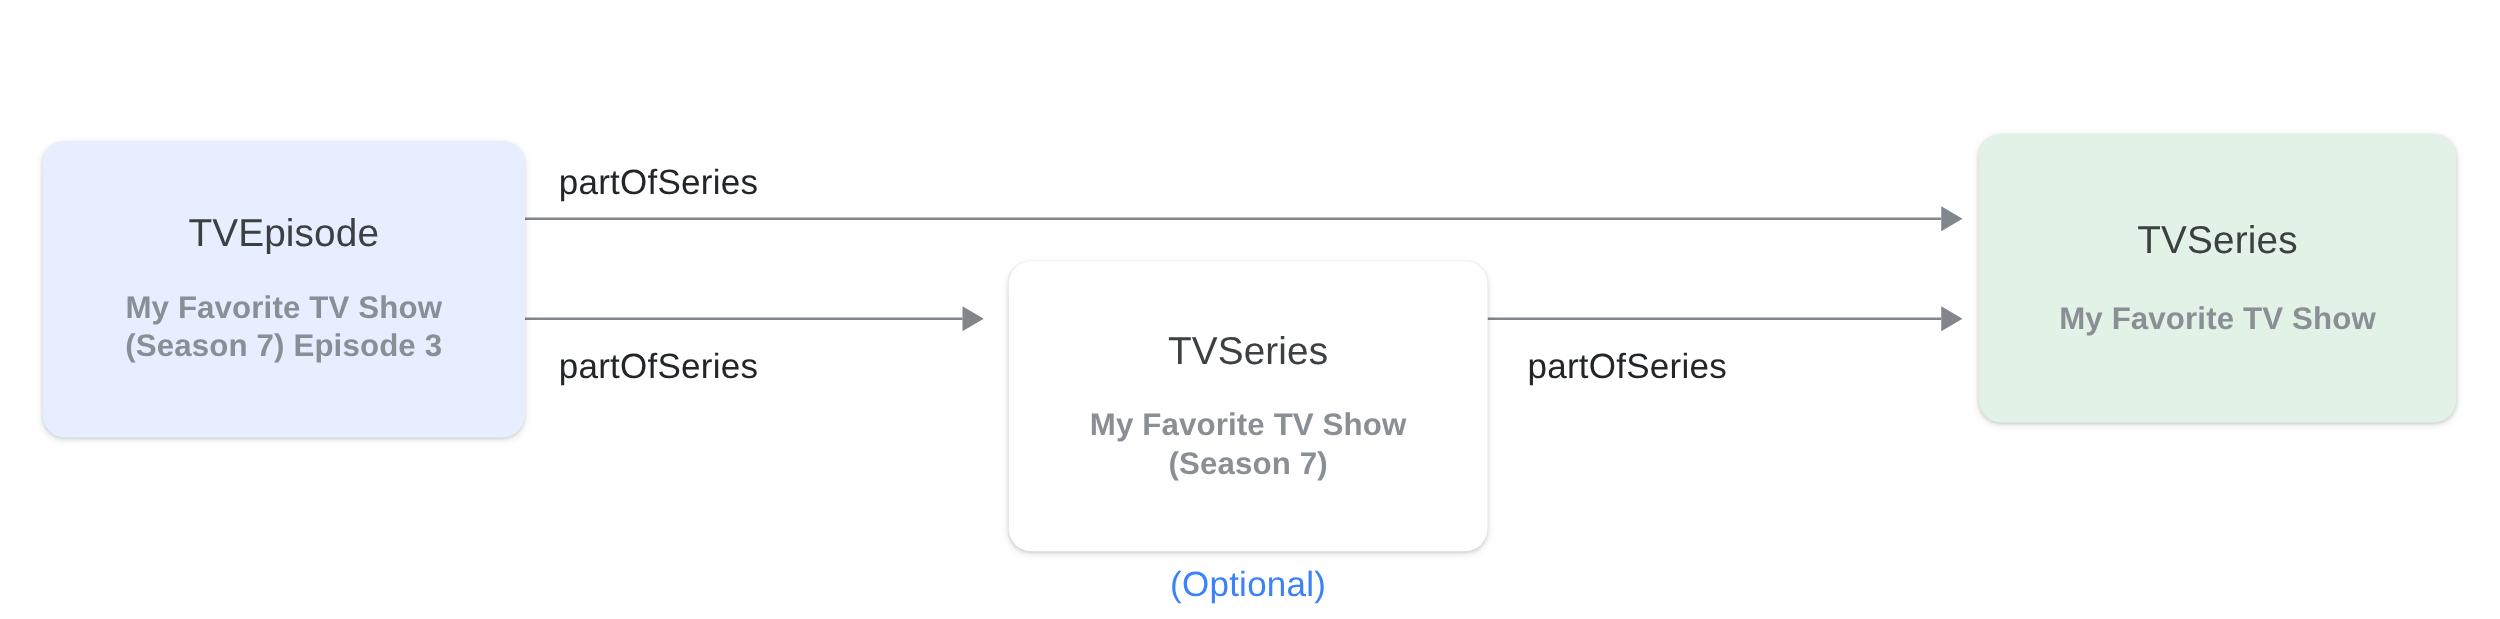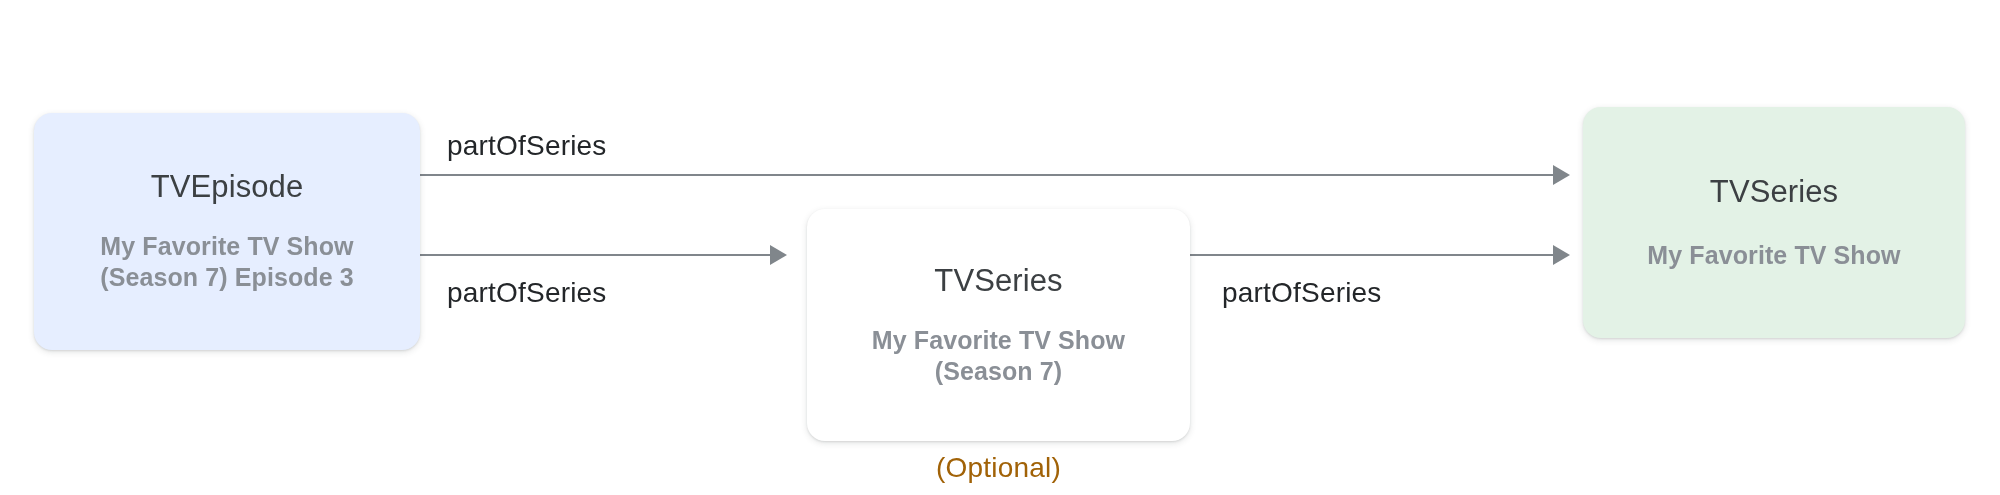--- a/index.html
+++ b/index.html
@@ -114,21 +114,21 @@
 
   
   #caption-optional {
     position: absolute;
     left: 807px;
     top: 418px;
     width: 383px;
     text-align: center;
     font-size: 28px;
     line-height: 1;
-    color: #a16207;
+    color: #3b82f6;
     letter-spacing: 0.2px;
   }
 </style>
 </head>
 <body>
 
 <div id="diagram-canvas">
 
   <div class="edge-line" id="edge-line-partofseries-episode"></div>
   <div class="arrow-head" id="arrow-partofseries-episode"></div>

